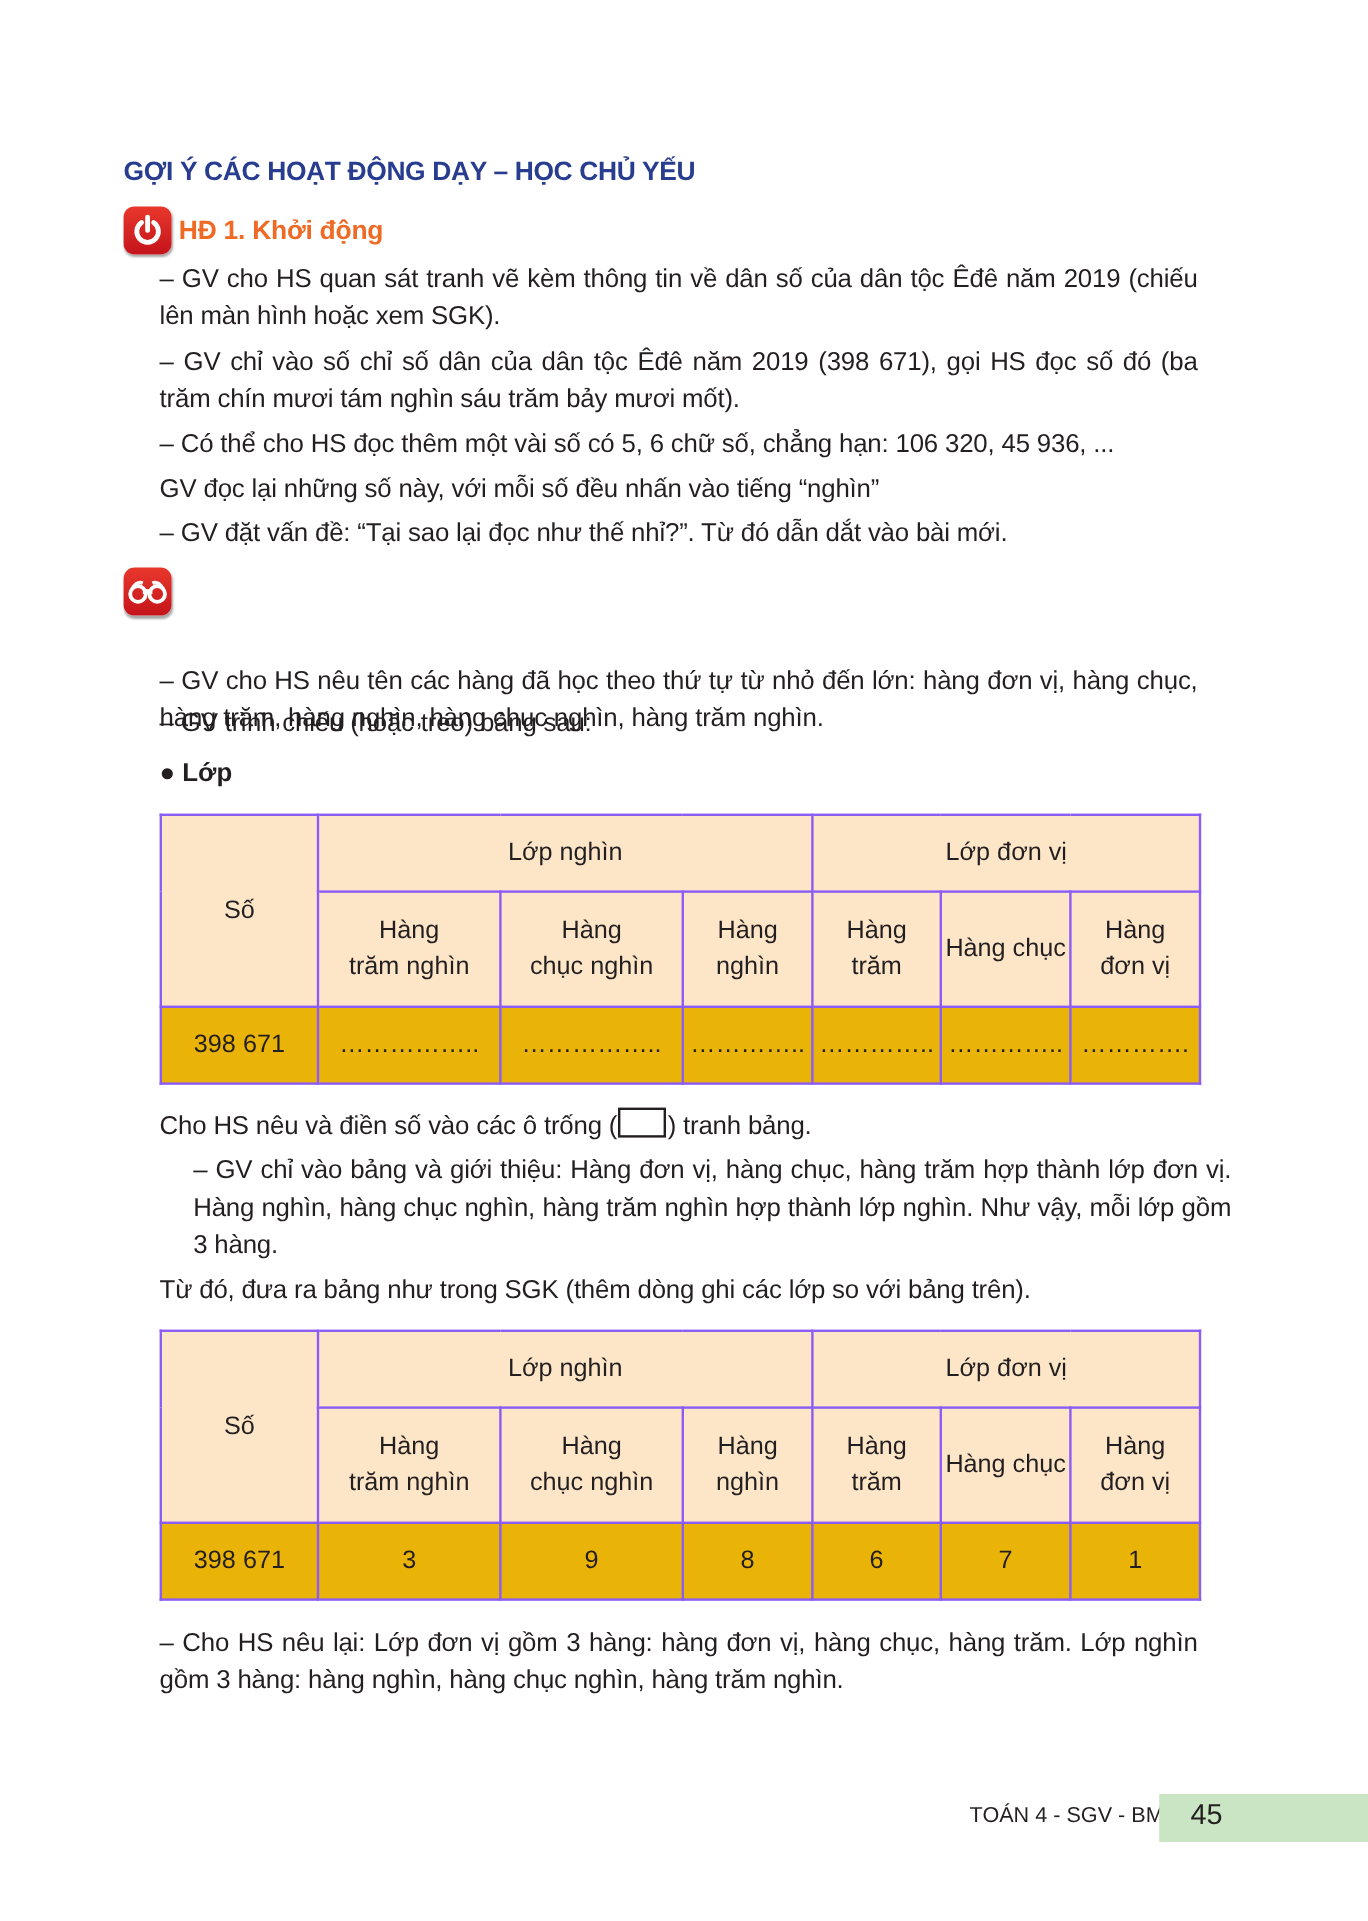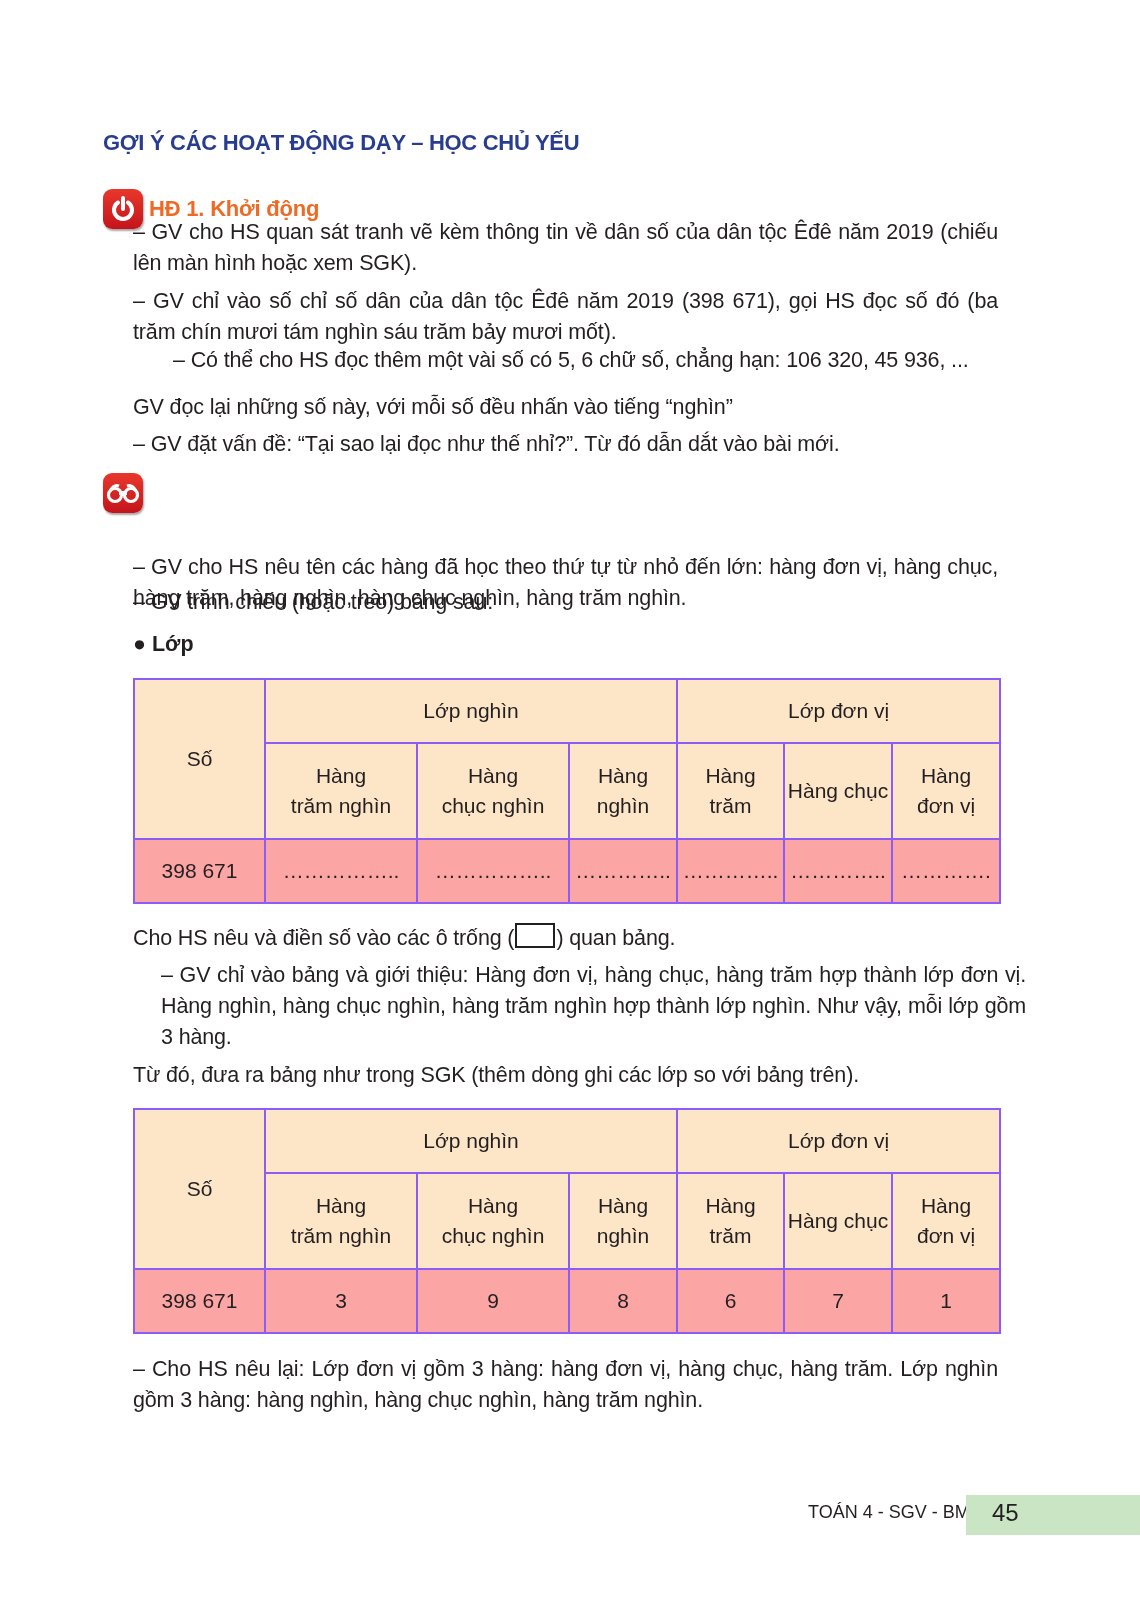--- a/index.html
+++ b/index.html
@@ -33,21 +33,21 @@
   table.place {
     position: absolute; left: 133px; width: 866px;
     border-collapse: collapse; table-layout: fixed;
     font-size: 21px;
   }
   table.place td {
     border: 2px solid #8b5cf6; text-align: center; vertical-align: middle;
     padding: 0; line-height: 30px;
   }
   table.place .hdr { background: #fde5c8; }
-  table.place .val { background: #fca5a5; text-align: center; }
+  table.place .val { background: #eab308; text-align: center; }
   .dots { letter-spacing: 0px; color: #231f20; }
   .inline-box {
     display: inline-block; width: 36px; height: 21px; border: 2px solid #231f20;
     vertical-align: -3px; margin: 0 1px;
   }
   .footer-label {
     position: absolute; left: 808px; top: 1502px; font-size: 18px; color: #231f20;
   }
   .page-box {
     position: absolute; left: 966px; top: 1495px; width: 174px; height: 40px;
@@ -55,33 +55,33 @@
   }
   .page-num {
     position: absolute; left: 992px; top: 1499px; font-size: 24px; color: #231f20;
   }
 </style>
 </head>
 <body>
 
 <div class="main-title">GỢI Ý CÁC HOẠT ĐỘNG DẠY – HỌC CHỦ YẾU</div>
 
-<div class="hd-heading" style="top:172px;margin-top:17px;">
+<div class="hd-heading" style="top:172px;">
   <span class="hd-icon">
     <svg width="28" height="28" viewBox="0 0 28 28">
       <path d="M9 7.5 A9 9 0 1 0 19 7.5" fill="none" stroke="#ffffff" stroke-width="4" stroke-linecap="round"></path>
       <line x1="14" y1="3" x2="14" y2="14" stroke="#ffffff" stroke-width="4" stroke-linecap="round"></line>
     </svg>
   </span>
   <span class="hd-text">HĐ 1. Khởi động</span>
 </div>
 
 <div class="para" style="top:217px;">– GV cho HS quan sát tranh vẽ kèm thông tin về dân số của dân tộc Êđê năm 2019 (chiếu lên màn hình hoặc xem SGK).</div>
 <div class="para" style="top:286px;">– GV chỉ vào số chỉ số dân của dân tộc Êđê năm 2019 (398 671), gọi HS đọc số đó (ba trăm chín mươi tám nghìn sáu trăm bảy mươi mốt).</div>
-<div class="para" style="top:345px;margin-left:40px;">– Có thể cho HS đọc thêm một vài số có 5, 6 chữ số, chẳng hạn: 106 320, 45 936, ...</div>
+<div class="para" style="top:355px;">– Có thể cho HS đọc thêm một vài số có 5, 6 chữ số, chẳng hạn: 106 320, 45 936, ...</div>
 <div class="para" style="top:392px;">GV đọc lại những số này, với mỗi số đều nhấn vào tiếng “nghìn”</div>
 <div class="para" style="top:429px;">– GV đặt vấn đề: “Tại sao lại đọc như thế nhỉ?”. Từ đó dẫn dắt vào bài mới.</div>
 
 <div class="hd-heading" style="top:473px;">
   <span class="hd-icon">
     <svg width="34" height="22" viewBox="0 0 34 22">
       <path d="M4 9 Q8 2 13 4" fill="none" stroke="#ffffff" stroke-width="3"></path>
       <path d="M30 9 Q26 2 21 4" fill="none" stroke="#ffffff" stroke-width="3"></path>
       <rect x="13" y="9" width="8" height="4" fill="#ffffff"></rect>
       <circle cx="9" cy="13" r="6.5" fill="none" stroke="#ffffff" stroke-width="3.2"></circle>
@@ -123,21 +123,21 @@
     <td class="val dots">……………..</td>
     <td class="val dots">……………..</td>
     <td class="val dots">…………..</td>
     <td class="val dots">…………..</td>
     <td class="val dots">…………..</td>
     <td class="val dots">………….</td>
   </tr>
 </tbody>
   </table>
 
-<div class="para" style="top:923px;"><span>Cho HS nêu và điền số vào các ô trống (</span><span class="inline-box"></span><span>) quan bảng.</span></div>
+<div class="para" style="top:923px;"><span>Cho HS nêu và điền số vào các ô trống (</span><span class="inline-box"></span><span>) tranh bảng.</span></div>
 <div class="para" style="top:960px;margin-left:28px;">– GV chỉ vào bảng và giới thiệu: Hàng đơn vị, hàng chục, hàng trăm hợp thành lớp đơn vị. Hàng nghìn, hàng chục nghìn, hàng trăm nghìn hợp thành lớp nghìn. Như vậy, mỗi lớp gồm 3 hàng.</div>
 <div class="para" style="top:1060px;">Từ đó, đưa ra bảng như trong SGK (thêm dòng ghi các lớp so với bảng trên).</div>
 
 <table class="place" style="top:1108px;">
   <colgroup>
     <col style="width:131px">
       <col style="width:152px">
       <col style="width:152px">
       <col style="width:108px">
     <col style="width:107px">

